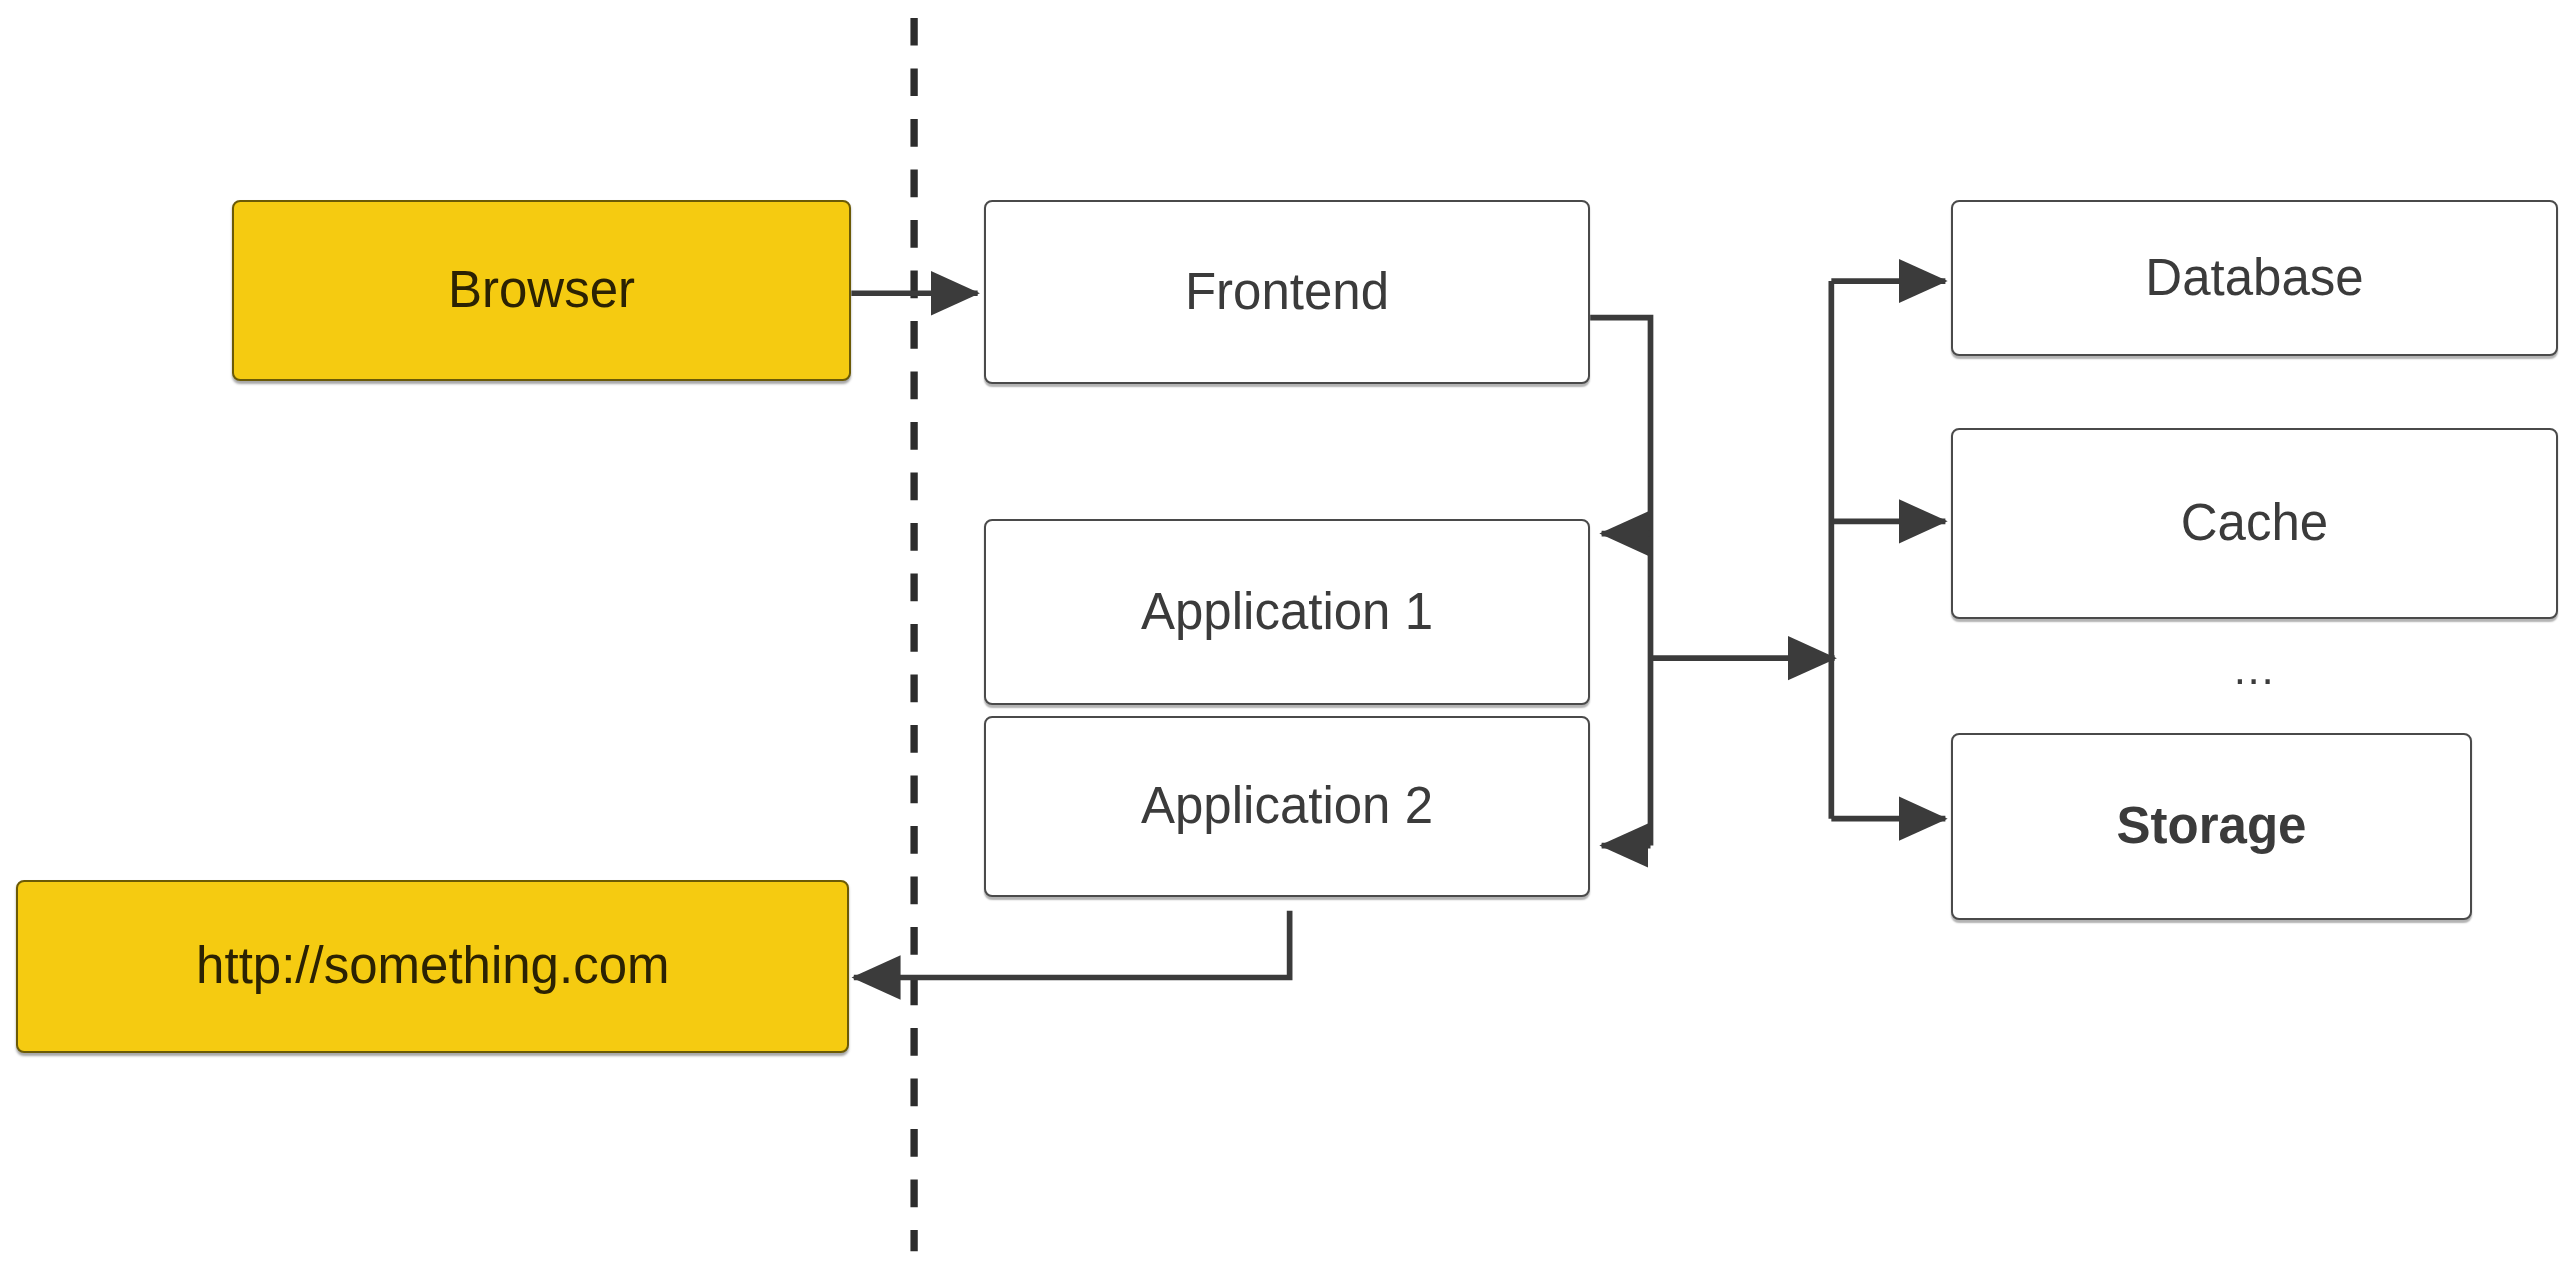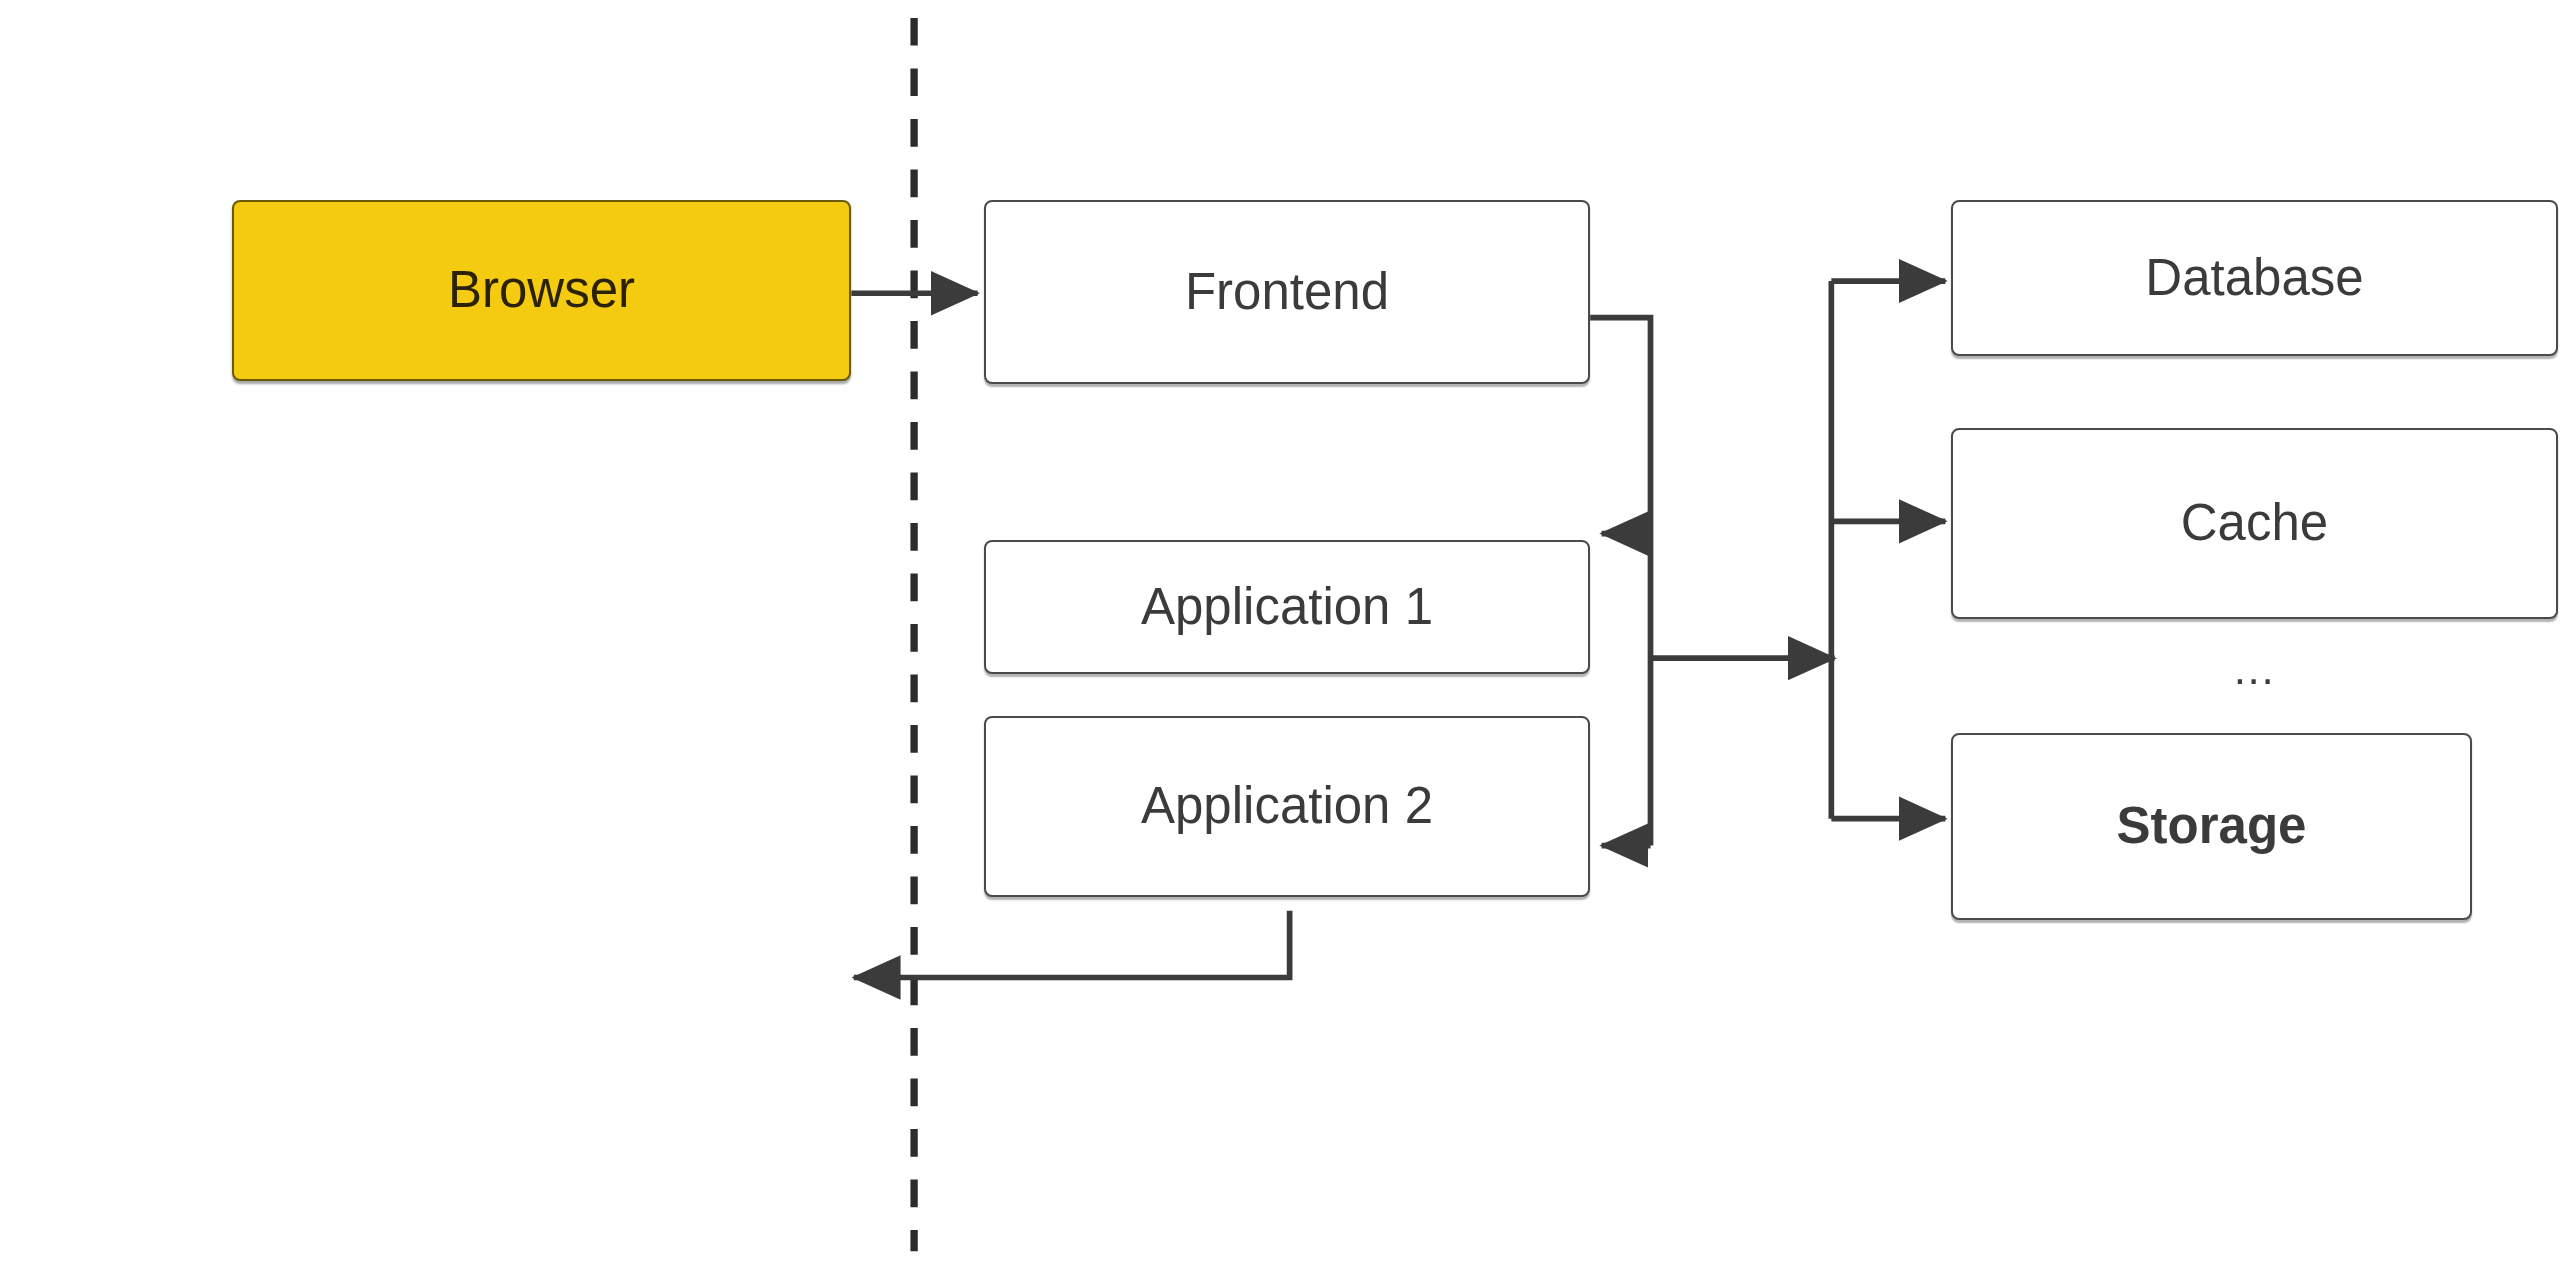--- a/index.html
+++ b/index.html
@@ -78,26 +78,29 @@
 
     <path d="M2248,1005 L2388,1005" fill="none" stroke="#3b3b3b" stroke-width="7" marker-end="url(#arrowhead)"></path>
 
     <path d="M1583,1118 L1583,1200 L1048,1200" fill="none" stroke="#3b3b3b" stroke-width="7" marker-end="url(#arrowhead)"></path>
   </svg>
 
   <div class="node node-accent" style="left:232px;top:200px;width:619px;height:181px;">
     <span>Browser</span>
   </div>
 
+  <div class="node node-accent" style="left:16.3px;top:880px;width:833px;height:173px;">
+    <span>http://something.com</span>
+  </div>
 
   <div class="node node-plain" style="left:984px;top:200px;width:606px;height:184px;">
     <span>Frontend</span>
   </div>
 
-  <div class="node node-plain" style="left:984px;top:540px;width:606px;height:134px;">
+  <div class="node node-plain" style="left:984px;top:519px;width:606px;height:186px;">
     <span>Application 1</span>
   </div>
 
   <div class="node node-plain" style="left:984px;top:716px;width:606px;height:181px;">
     <span>Application 2</span>
   </div>
 
   <div class="node node-plain" style="left:1951px;top:200px;width:607px;height:156px;">
     <span>Database</span>
   </div>

